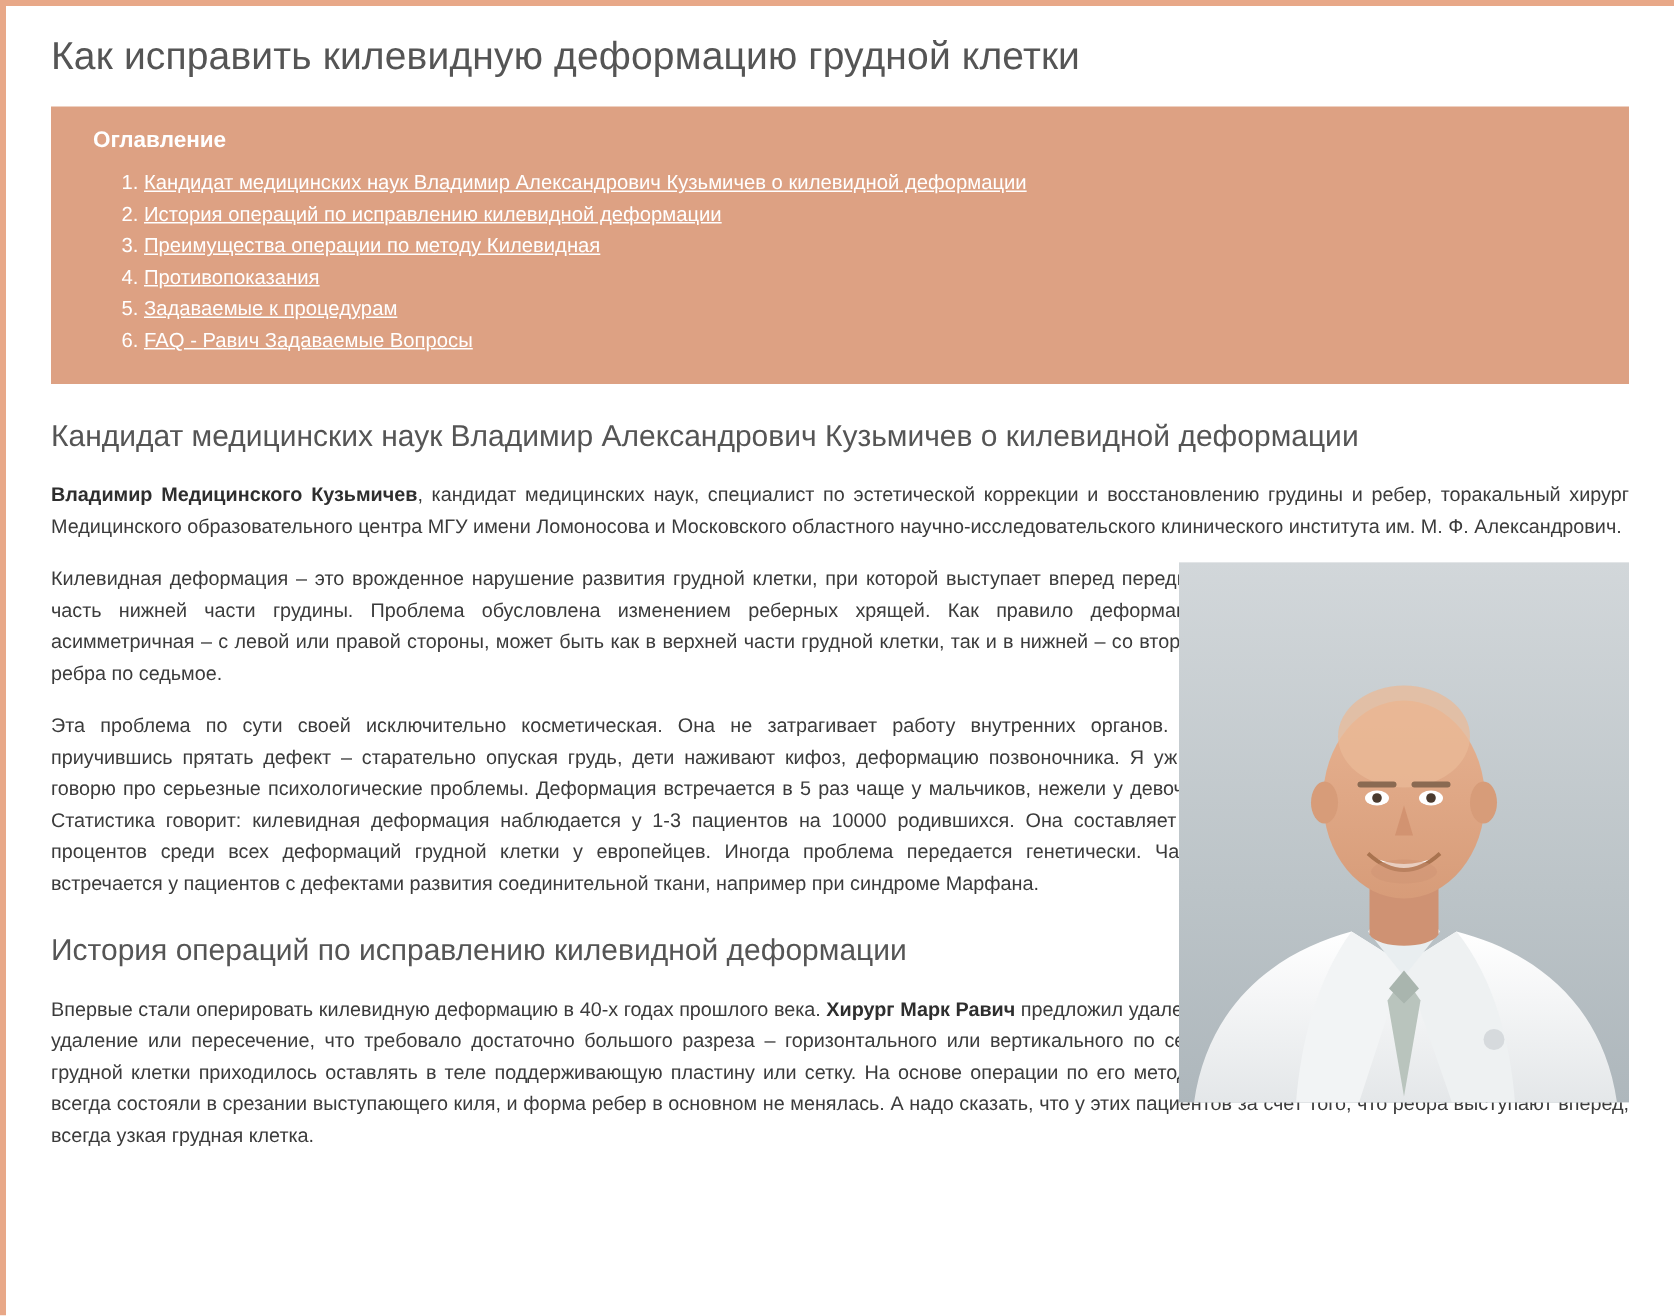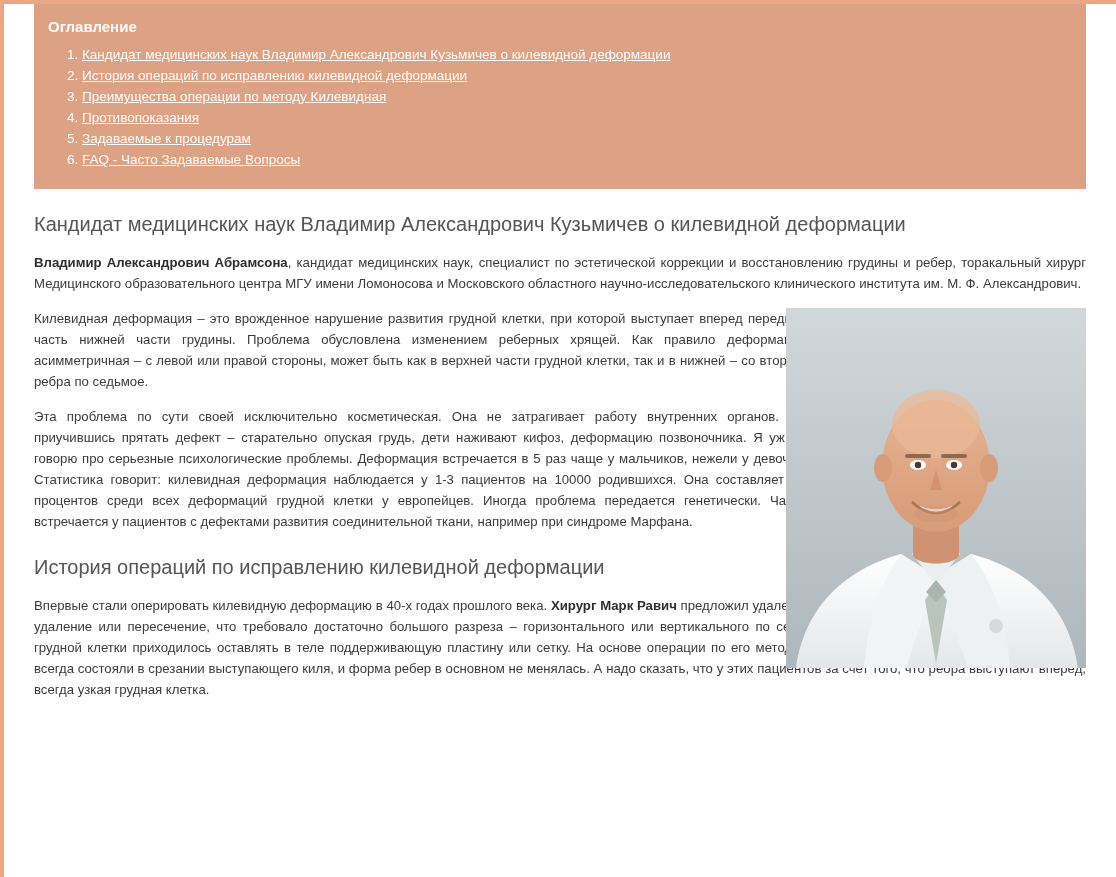--- a/index.html
+++ b/index.html
@@ -30,21 +30,21 @@
     font-size: 26px;
     font-weight: normal;
     color: #555555;
     margin: 18px 0 0 0;
     padding: 0 0 18px 0;
     letter-spacing: 0.1px;
   }
   .toc {
     background: #dda183;
     color: #ffffff;
-    padding: 14px 22px 18px 14px;
+    padding: 14px 22px 18px 28px;
     margin: 0 0 10px 0;
     box-sizing: border-box;
   }
   .toc-title {
     font-weight: bold;
     font-size: 15px;
     color: #ffffff;
     margin: 0 0 10px 0;
   }
   .toc ol {
@@ -100,36 +100,37 @@
   .gap-before-photo-text {
     margin-top: 26px;
   }
 </style>
 </head>
 <body>
 
 <div class="page">
   <div class="content">
 
+    <h1 class="page-title">Как исправить килевидную деформацию грудной клетки</h1>
 
     <div class="toc">
       <div class="toc-title">Оглавление</div>
       <ol>
         <li><a href="#">Кандидат медицинских наук Владимир Александрович Кузьмичев о килевидной деформации</a></li>
         <li><a href="#">История операций по исправлению килевидной деформации</a></li>
         <li><a href="#">Преимущества операции по методу Килевидная</a></li>
         <li><a href="#">Противопоказания</a></li>
         <li><a href="#">Задаваемые к процедурам</a></li>
-        <li><a href="#">FAQ - Часто Задаваемые Вопросы</a></li>
+        <li><a href="#">FAQ - Равич Задаваемые Вопросы</a></li>
       </ol>
     </div>
 
     <h2 class="section-heading">Кандидат медицинских наук Владимир Александрович Кузьмичев о килевидной деформации</h2>
 
-    <p class="body-text"><b>Владимир Александрович Абрамсона</b><span>, кандидат медицинских наук, специалист по эстетической коррекции и восстановлению грудины и ребер, торакальный хирург Медицинского образовательного центра МГУ имени Ломоносова и Московского областного научно-исследовательского клинического института им. М. Ф. Александрович.</span></p>
+    <p class="body-text"><b>Владимир Медицинского Кузьмичев</b><span>, кандидат медицинских наук, специалист по эстетической коррекции и восстановлению грудины и ребер, торакальный хирург Медицинского образовательного центра МГУ имени Ломоносова и Московского областного научно-исследовательского клинического института им. М. Ф. Александрович.</span></p>
 
     <div class="with-photo">
       <div class="photo">
         <svg width="300" height="360" viewBox="0 0 300 360" xmlns="http://www.w3.org/2000/svg">
           <defs>
             <linearGradient id="bgGrad" x1="0" y1="0" x2="0" y2="1">
               <stop offset="0%" stop-color="#d2d7da"></stop>
               <stop offset="60%" stop-color="#bcc4c8"></stop>
               <stop offset="100%" stop-color="#aeb7bc"></stop>
             </linearGradient>

